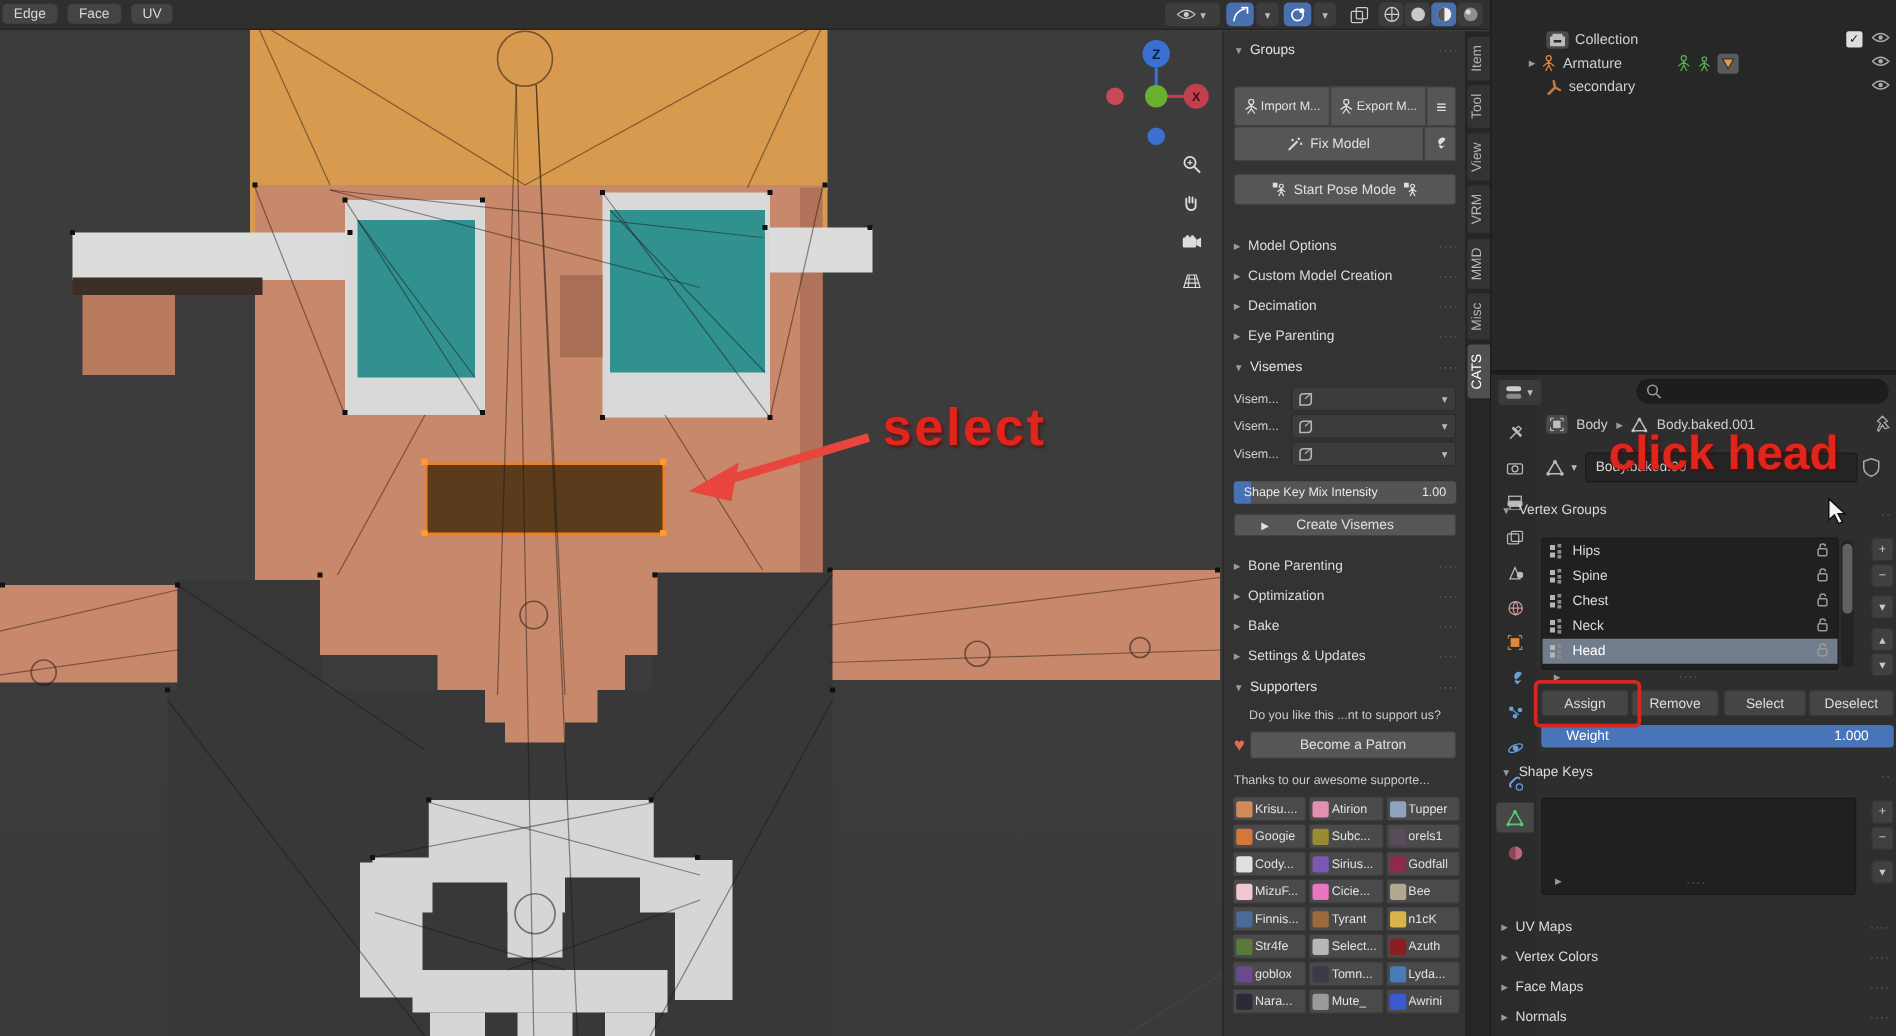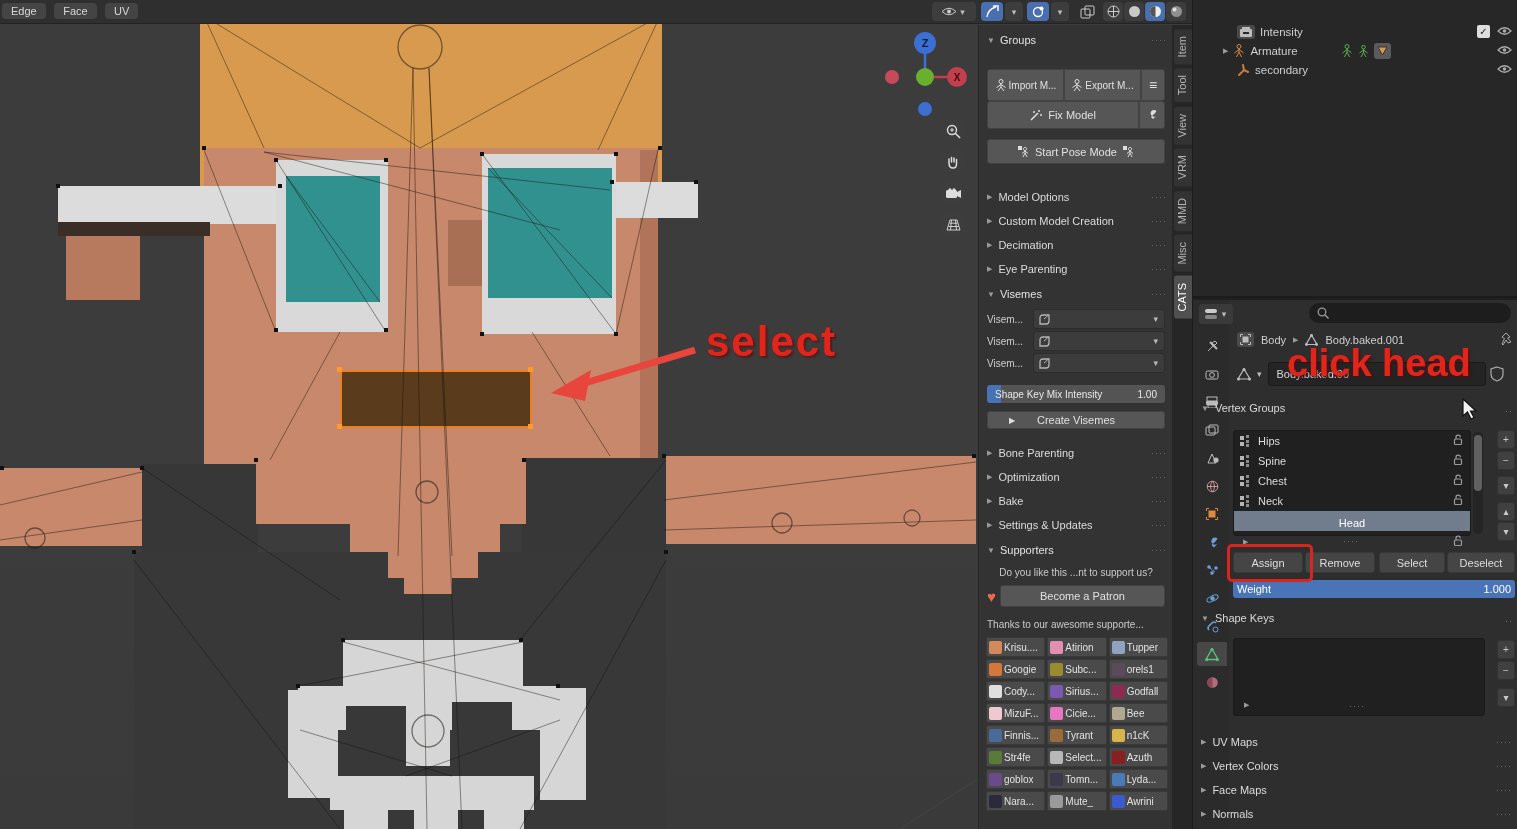--- a/index.html
+++ b/index.html
@@ -68,31 +68,31 @@
   #props { left:1192px; top:300px; width:325px; height:529px; background:#2e2e2e;
            border-left:1px solid #1b1b1b; }
   #prop-tabs { position:absolute; left:0; top:0; width:36px; height:529px; background:#2b2b2b; }
   .ptab { position:absolute; left:4px; width:30px; height:24px; display:flex;
           align-items:center; justify-content:center; border-radius:3px 0 0 3px; }
   .ptab.active { background:#474747; }
   .phdr { position:absolute; color:#dadada; font-size:11px; display:flex; align-items:center; gap:6px; }
   .listbox { position:absolute; background:#202020; border:1px solid #1a1a1a; border-radius:3px; }
   .vg-row { height:20px; display:flex; align-items:center; gap:6px; padding:0 6px;
             font-size:11px; color:#dcdcdc; }
-  .vg-row.sel { background:#717d8c; color:#fff;flex-direction:column; }
+  .vg-row.sel { background:#717d8c; color:#fff; }
   .vg-row .lk { margin-left:auto; }
   .sq-btn { position:absolute; width:18px; height:19px; background:#404040; border:1px solid #333;
             border-radius:3px; color:#c9c9c9; font-size:10px; display:flex; align-items:center;
             justify-content:center; }
   .op-btn { position:absolute; height:21px; background:#454545; border:1px solid #383838;
             border-radius:3px; color:#dedede; font-size:11px; display:flex; align-items:center;
             justify-content:center; }
   #weight { position:absolute; left:40px; top:280px; width:282px; height:18px; background:#4a74b8;
             border-radius:3px; color:#fff; font-size:11px; display:flex; align-items:center;
-            justify-content:space-between; padding:0 4px; }
+            justify-content:space-between; padding:0 20px; }
   .dots-c { position:absolute; color:#6e6e6e; font-size:9px; letter-spacing:1px; }
 </style>
 </head>
 <body>
 
 <div id="root">
 
   <div id="viewport" class="abs">
 
     <div class="blk" style="left:200px;top:12px;width:462px;height:140px;background:#d79a4e"></div>
@@ -596,21 +596,21 @@
 
   <div id="outliner" class="abs">
     <div class="ol-row" style="top:22px;padding-left:44px">
       <span style="background:#4a4a4a;border-radius:3px;padding:1px 2px;line-height:0">
         <svg width="14" height="12">
             <rect x="1" y="3" width="12" height="8" rx="1" fill="#bcbcbc"></rect>
             <rect x="3" y="1" width="8" height="3" fill="#bcbcbc"></rect>
             <rect x="4" y="6" width="6" height="2" fill="#2a2a2a"></rect>
           </svg>
       </span>
-      <span>Intensity</span>
+      <span>Collection</span>
       <span class="ol-check">✓</span>
       <span class="ol-eye">
         <svg width="15" height="10">
             <path d="M1 5 Q7.5 -1.5 14 5 Q7.5 11.5 1 5Z" fill="none" stroke="#ababab" stroke-width="1.2"></path>
             <circle cx="7.5" cy="5" r="1.8" fill="#ababab"></circle>
           </svg>
       </span>
     </div>
     <div class="ol-row" style="top:41px;padding-left:30px">
       <span class="tri" style="font-size:7px">▶</span>

